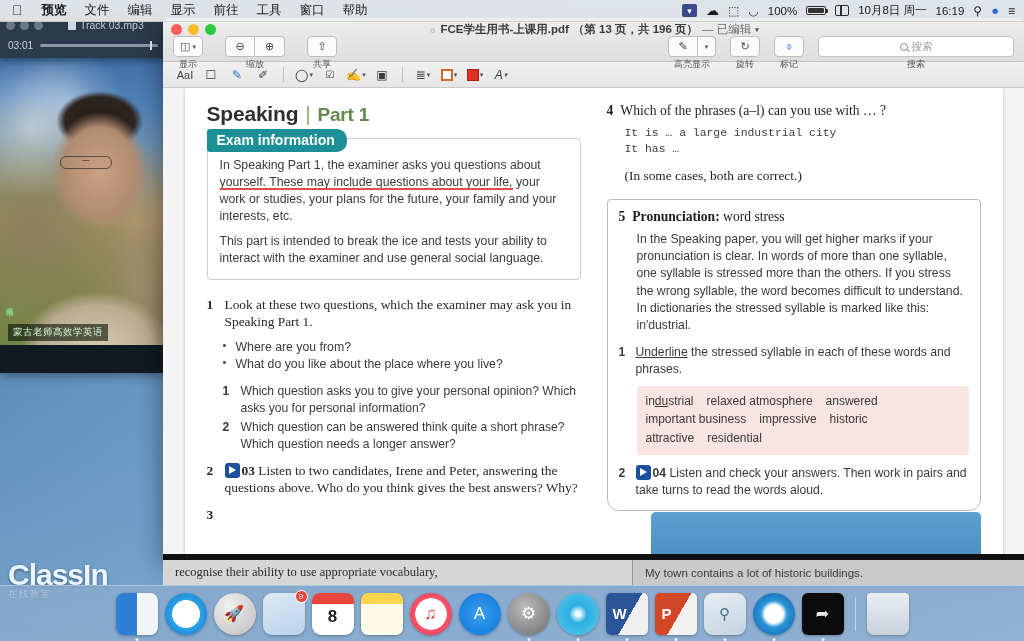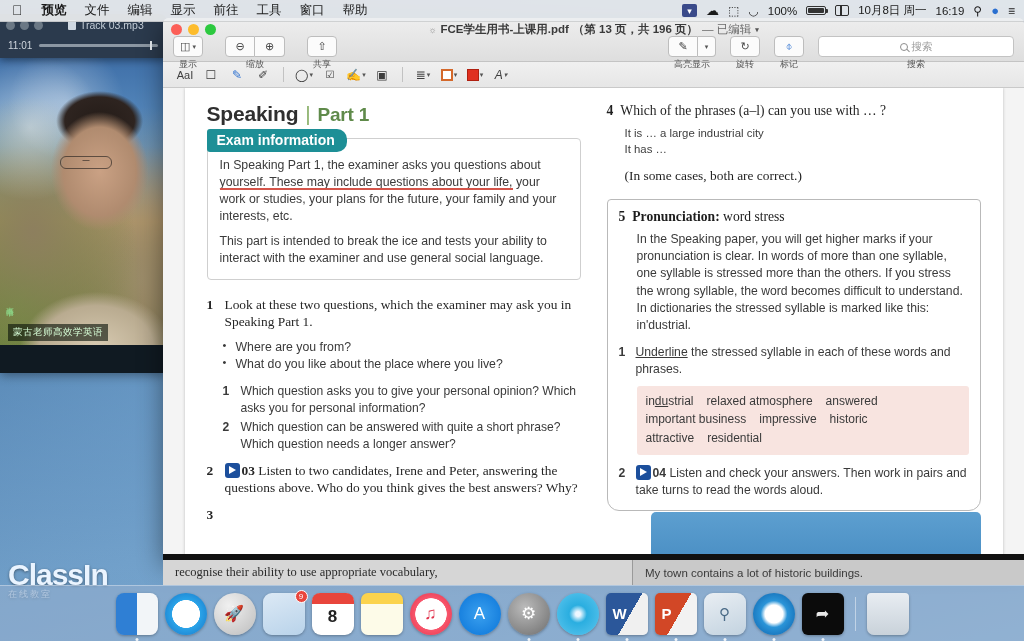--- a/index.html
+++ b/index.html
@@ -209,21 +209,21 @@
   }
   .play-ico::after{
     content:""; position:absolute; left:4px; top:3px;
     border-left:7px solid #fff; border-top:4.5px solid transparent; border-bottom:4.5px solid transparent;
   }
   .cut-line { font-family:"Liberation Serif", serif; font-size:13.4px; color:#262626; display:flex; gap:7px; }
 
   
   .r-item { display:flex; gap:7px; margin-bottom:5px; }
   .r-serif { font-family:"Liberation Serif", serif; font-size:13.6px; line-height:1.3; color:#1f1f1f; }
-  .sub-sans { font-family:Liberation Sans, sans-serif; font-size:11.4px; color:#3d3d3d; margin-left:18px; line-height:1.45;}
+  .sub-sans { font-family:Liberation Mono, monospace; font-size:11.4px; color:#3d3d3d; margin-left:18px; line-height:1.45;}
   .paren { font-family:"Liberation Serif", serif; font-size:13.4px; margin-left:18px; color:#1f1f1f; margin-top:10px;}
 
   .pron-box { border:1px solid #b9b9b9; border-radius:4px 4px 12px 12px; padding:9px 11px 11px 11px; margin-top:15px; }
   .pron-title { font-family:"Liberation Serif",serif; font-size:13.6px; color:#1d1d1d; display:flex; gap:7px; }
   .pron-title b { font-weight:bold; }
   .pron-p { font-size:12.2px; line-height:1.42; color:#3a3a3a; margin:6px 0 9px 18px; }
   .pron-item { display:flex; gap:7px; font-size:12.2px; line-height:1.4; color:#3a3a3a; margin-left:0;}
   .pron-item .n { font-weight:bold; min-width:10px; }
   u.ul { text-decoration:underline; text-underline-offset:1px; }
   .wordbox {
@@ -343,21 +343,21 @@
   <div class="tbar">
     <span class="tl"></span>
     <span class="tl"></span>
     <span class="tl"></span>
     <span class="qt-title">
       <i class="doc-glyph"></i>
       <span>Track 03.mp3</span>
     </span>
   </div>
   <div class="qt-ctrls">
-    <span class="qt-time">11:01</span>
+    <span class="qt-time">03:01</span>
     <span class="qt-scrub">
         <i></i>
       </span>
   </div>
 </div>
 
 <div id="campanel">
   <div class="cam-img">
     <div class="cam-glasses"></div>
   </div>
@@ -488,21 +488,21 @@
           <li>Where are you from?</li>
           <li>What do you like about the place where you live?</li>
         </ul>
         <div class="subq">
           <div class="ex-item">
             <span class="ex-num ex-sans">1</span>
             <span class="ex-sans">Which question asks you to give your personal opinion? Which asks you for personal information?</span>
           </div>
           <div class="ex-item">
             <span class="ex-num ex-sans">2</span>
-            <span class="ex-sans">Which question can be answered with quite a short phrase? Which question needs a longer answer?</span>
+            <span class="ex-sans">Which question can be answered think quite a short phrase? Which question needs a longer answer?</span>
           </div>
         </div>
 
         <div class="ex-item" style="margin-top:9px;">
           <span class="ex-num ex-body-serif">2</span>
           <span class="ex-body-serif"><span class="play-ico"></span><b>03</b> <span>Listen to two candidates, Irene and Peter, answering the questions above. Who do you think gives the best answers? Why?</span></span>
         </div>
 
         <div class="cut-line" style="margin-top:10px;">
           <span class="ex-num">3</span>

